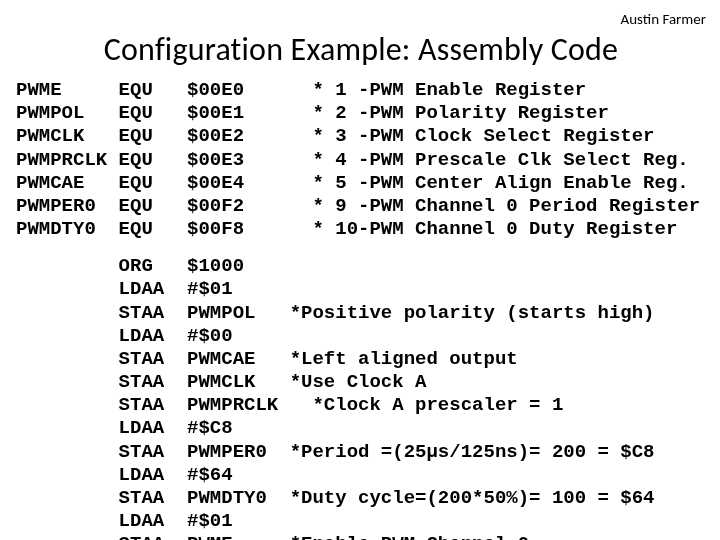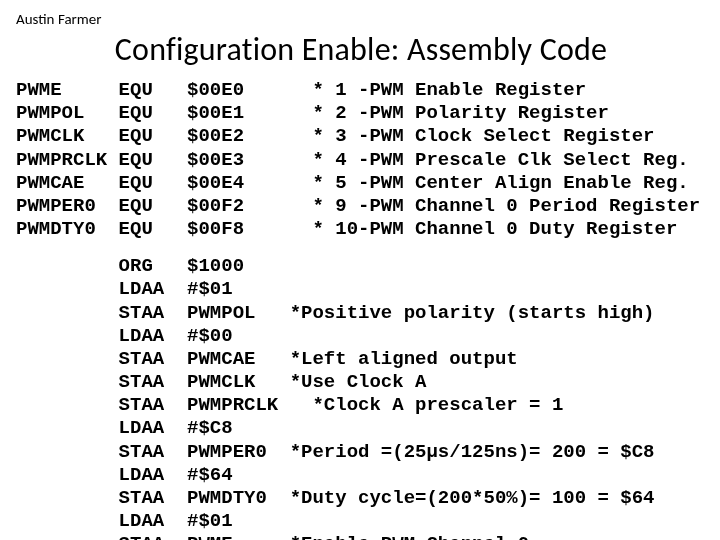--- a/index.html
+++ b/index.html
@@ -12,20 +12,21 @@
   }
   .page {
     position: relative;
     width: 720px;
     height: 540px;
     box-sizing: border-box;
     padding: 10px 14px 10px 16px;
     font-family: "Times New Roman", Times, serif;
   }
   .author {
+    text-align: right;
     font-size: 15px;
     font-family: Calibri, Arial, sans-serif;
     color: #000;
     margin-bottom: 2px;
   }
   .title {
     text-align: center;
     font-size: 32px;
     font-family: Calibri, "Segoe UI", Arial, sans-serif;
     color: #000;
@@ -42,21 +43,21 @@
   }
   .block {
     margin-bottom: 14px;
   }
 </style>
 </head>
 <body>
 
 <div class="page">
   <div class="author">Austin Farmer</div>
-  <div class="title">Configuration Enable: Assembly Code</div>
+  <div class="title">Configuration Example: Assembly Code</div>
 
   <div class="code block" id="equ-block">PWME     EQU   $00E0      * 1 -PWM Enable Register
 PWMPOL   EQU   $00E1      * 2 -PWM Polarity Register
 PWMCLK   EQU   $00E2      * 3 -PWM Clock Select Register
 PWMPRCLK EQU   $00E3      * 4 -PWM Prescale Clk Select Reg.
 PWMCAE   EQU   $00E4      * 5 -PWM Center Align Enable Reg.
 PWMPER0  EQU   $00F2      * 9 -PWM Channel 0 Period Register
 PWMDTY0  EQU   $00F8      * 10-PWM Channel 0 Duty Register</div>
   <div class="code" id="code-block">         ORG   $1000
          LDAA  #$01

